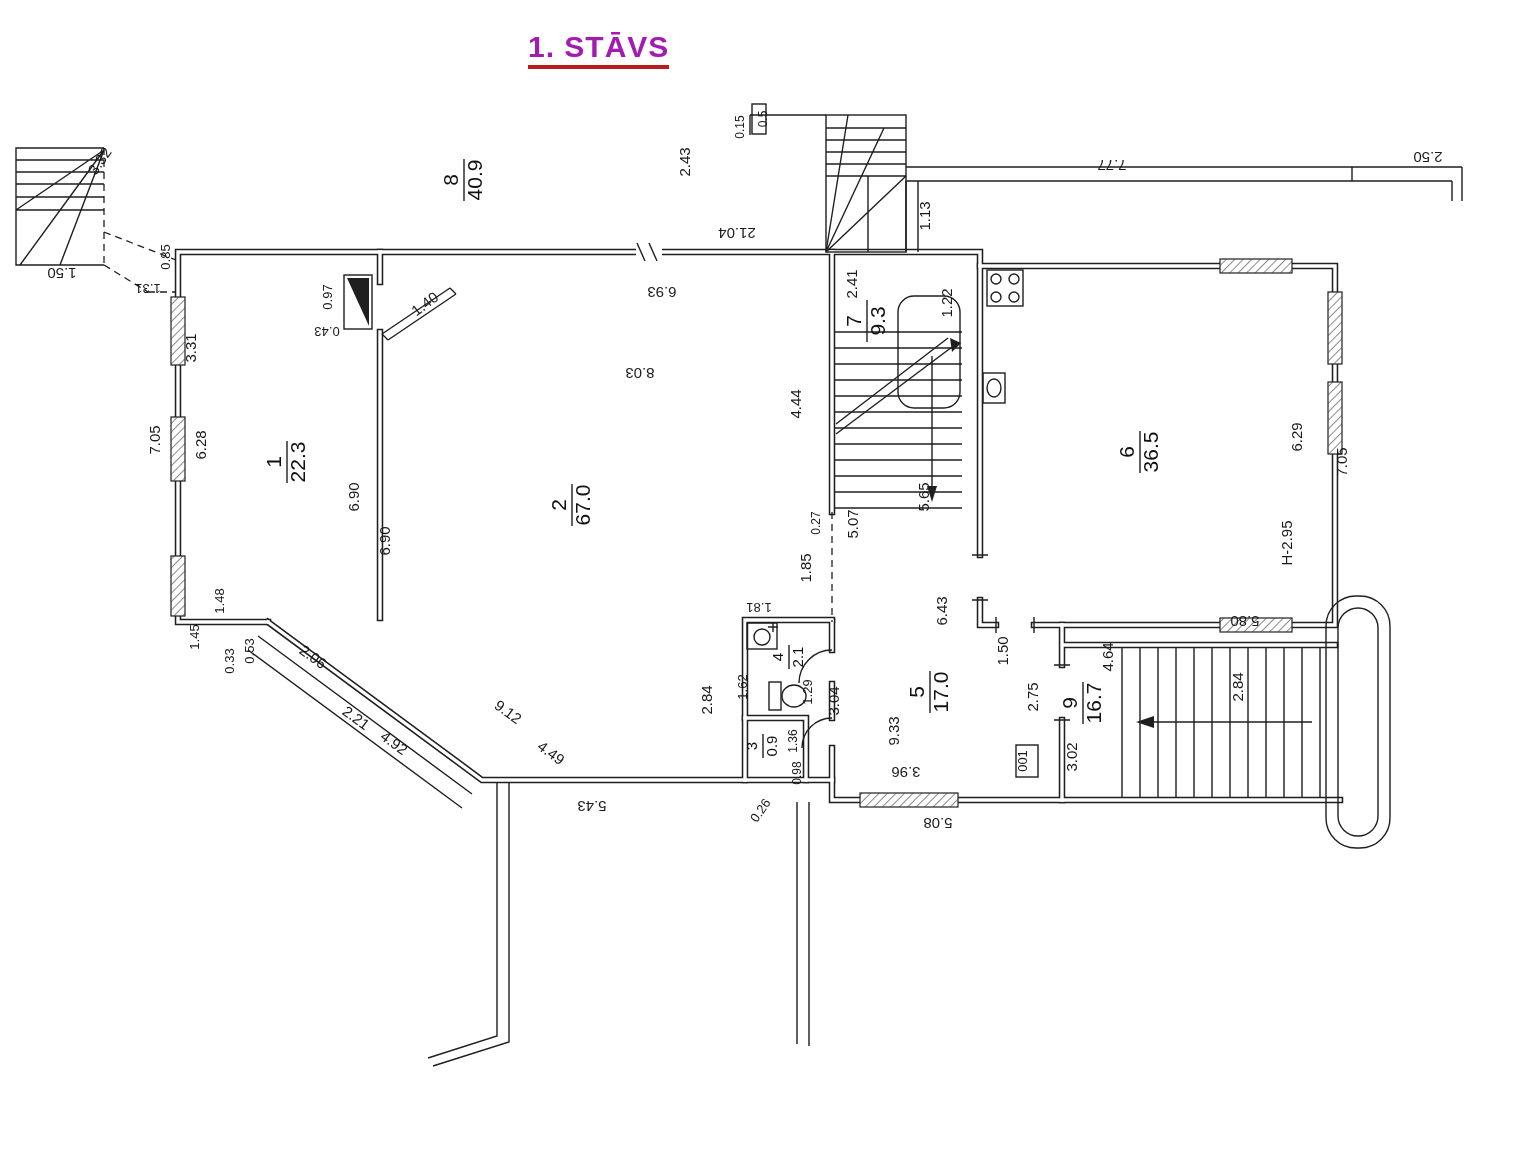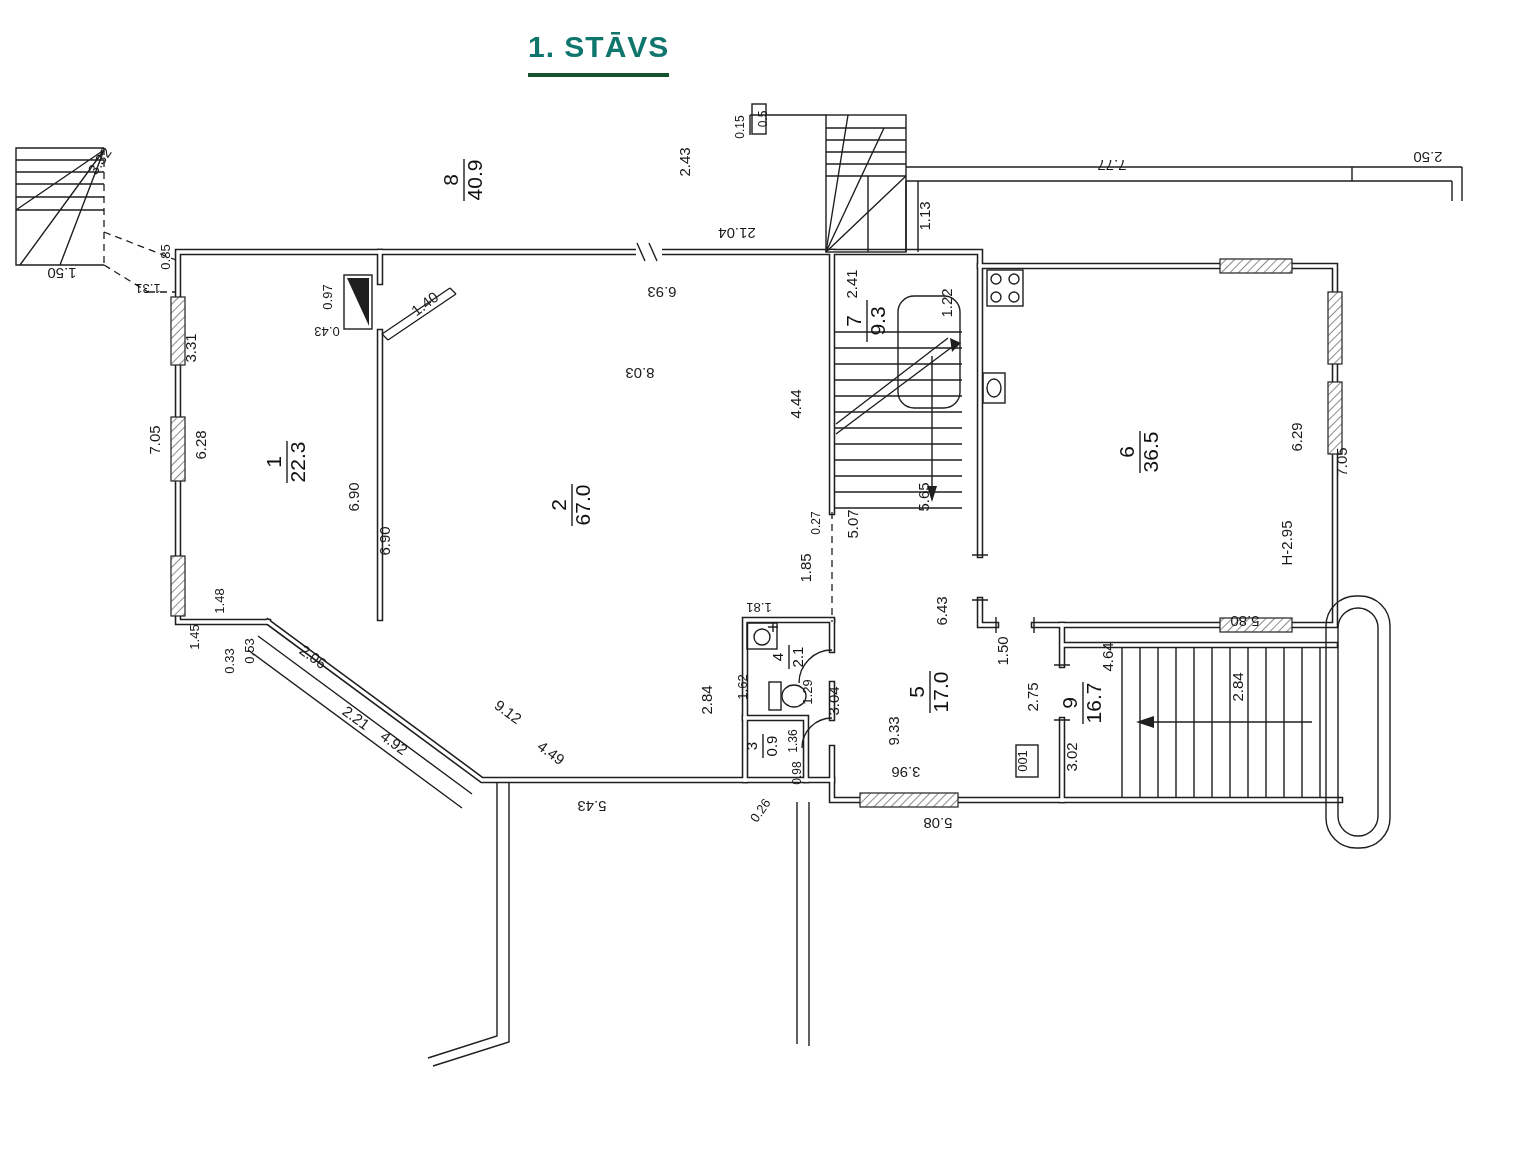--- a/index.html
+++ b/index.html
@@ -1,19 +1,19 @@
 <!DOCTYPE html>
 <html><head>
 <meta charset="utf-8">
 <style>
   html,body{margin:0;padding:0;background:#ffffff;}
   .page{position:relative;width:1515px;height:1165px;background:#ffffff;overflow:hidden;
         font-family:"Liberation Sans","DejaVu Sans",sans-serif;}
-  .title{position:absolute;left:528px;top:30px;font-size:30px;font-weight:bold;color:#0f766e;
-         border-bottom:4px solid #14532d;padding-bottom:9px;letter-spacing:1px;}
+  .title{position:absolute;left:528px;top:30px;font-size:30px;font-weight:bold;color:#a21caf;
+         border-bottom:4px solid #b91c1c;padding-bottom:1px;letter-spacing:1px;}
   svg{position:absolute;left:0;top:0;}
   .w  {stroke:#1f1f1f;stroke-width:6.5;fill:none;stroke-linecap:square;}
   .wi {stroke:#ffffff;stroke-width:3.4;fill:none;stroke-linecap:square;}
   .thin{stroke:#1f1f1f;stroke-width:1.4;fill:none;}
   .dash{stroke:#1f1f1f;stroke-width:1.3;fill:none;stroke-dasharray:7 5;}
   .fill{fill:#1f1f1f;stroke:none;}
   .winbase{fill:#ffffff;stroke:#1f1f1f;stroke-width:1.2;}
   .winhatch{stroke:none;}
   text.dim{fill:#1a1a1a;text-anchor:middle;}
   text.room-num,text.room-area{fill:#111111;text-anchor:middle;}

